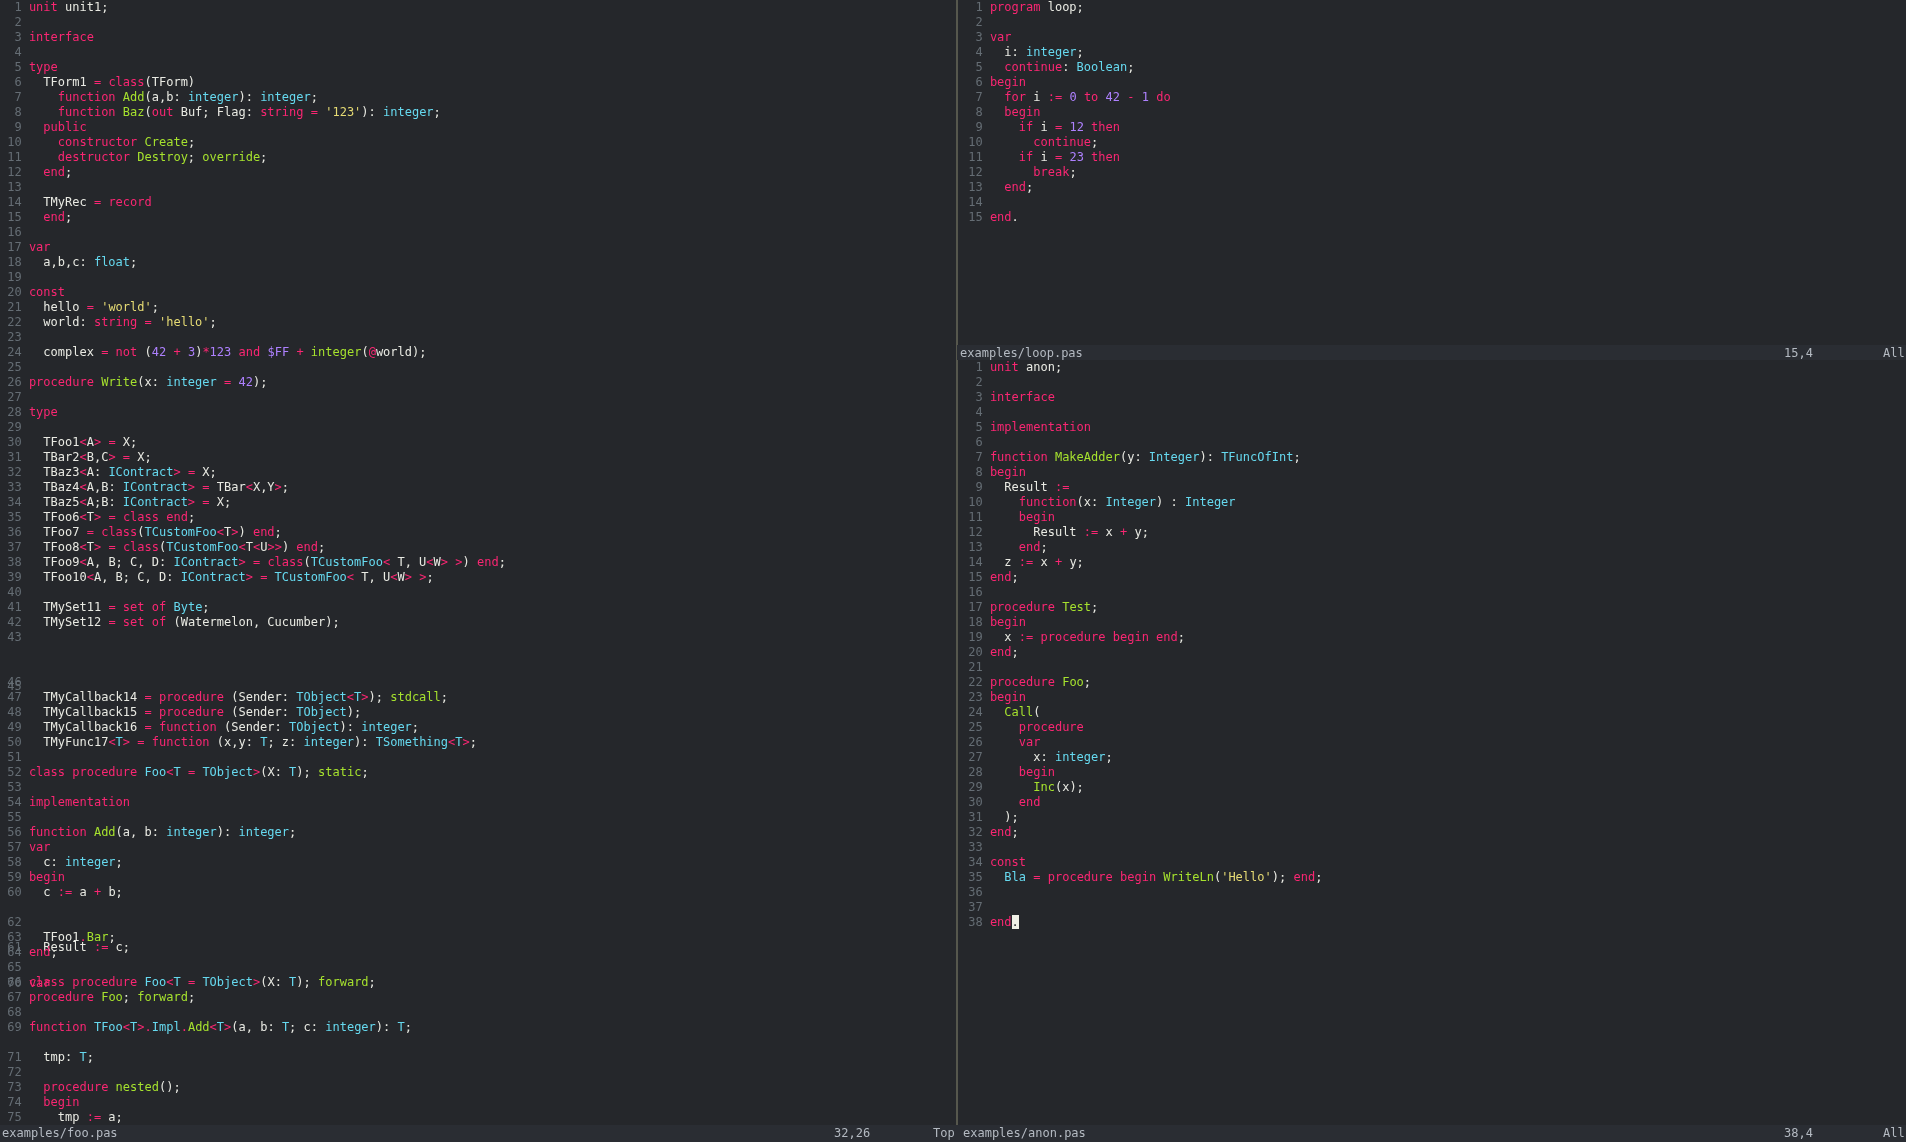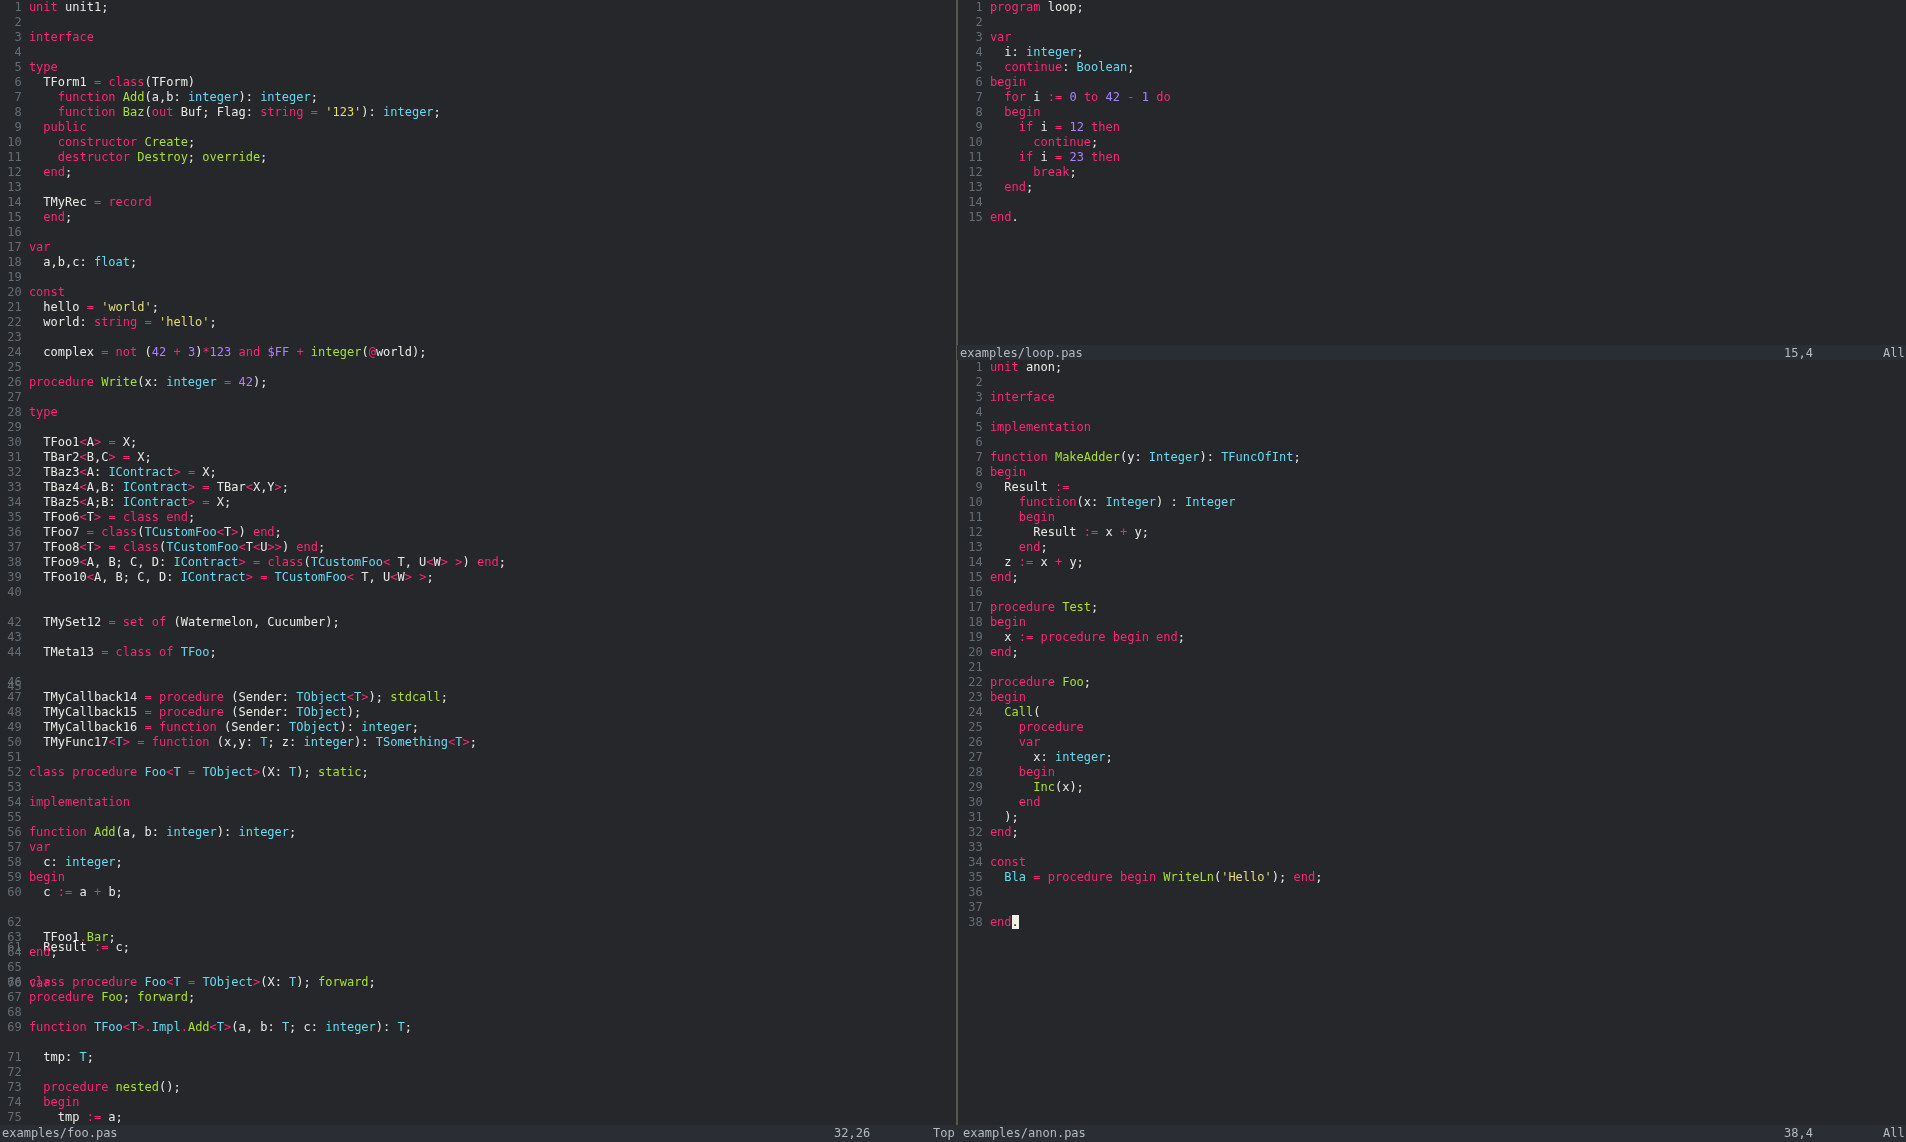--- a/index.html
+++ b/index.html
@@ -72,23 +72,23 @@
       <div class="row" style="top: 450px; width: 100%;"><span class="ln">31</span><span class="code"><span class="tok-p">  TBar2</span><span class="tok-o">&lt;</span><span class="tok-p">B,C</span><span class="tok-o">&gt;</span><span class="tok-p"> </span><span class="tok-o">=</span><span class="tok-p"> X;</span></span></div>
       <div class="row" style="top: 465px; width: 100%;"><span class="ln">32</span><span class="code"><span class="tok-p">  TBaz3</span><span class="tok-o">&lt;</span><span class="tok-p">A: </span><span class="tok-t">IContract</span><span class="tok-o">&gt;</span><span class="tok-p"> </span><span class="tok-o">=</span><span class="tok-p"> X;</span></span></div>
       <div class="row" style="top: 480px; width: 100%;"><span class="ln">33</span><span class="code"><span class="tok-p">  TBaz4</span><span class="tok-o">&lt;</span><span class="tok-p">A,B: </span><span class="tok-t">IContract</span><span class="tok-o">&gt;</span><span class="tok-p"> </span><span class="tok-o">=</span><span class="tok-p"> TBar</span><span class="tok-o">&lt;</span><span class="tok-p">X,Y</span><span class="tok-o">&gt;</span><span class="tok-p">;</span></span></div>
       <div class="row" style="top: 495px; width: 100%;"><span class="ln">34</span><span class="code"><span class="tok-p">  TBaz5</span><span class="tok-o">&lt;</span><span class="tok-p">A;B: </span><span class="tok-t">IContract</span><span class="tok-o">&gt;</span><span class="tok-p"> </span><span class="tok-o">=</span><span class="tok-p"> X;</span></span></div>
       <div class="row" style="top: 510px; width: 100%;"><span class="ln">35</span><span class="code"><span class="tok-p">  TFoo6</span><span class="tok-o">&lt;</span><span class="tok-p">T</span><span class="tok-o">&gt;</span><span class="tok-p"> </span><span class="tok-o">=</span><span class="tok-p"> </span><span class="tok-k">class</span><span class="tok-p"> </span><span class="tok-k">end</span><span class="tok-p">;</span></span></div>
       <div class="row" style="top: 525px; width: 100%;"><span class="ln">36</span><span class="code"><span class="tok-p">  TFoo7 </span><span class="tok-o">=</span><span class="tok-p"> </span><span class="tok-k">class</span><span class="tok-p">(</span><span class="tok-t">TCustomFoo</span><span class="tok-o">&lt;</span><span class="tok-p">T</span><span class="tok-o">&gt;</span><span class="tok-p">) </span><span class="tok-k">end</span><span class="tok-p">;</span></span></div>
       <div class="row" style="top: 540px; width: 100%;"><span class="ln">37</span><span class="code"><span class="tok-p">  TFoo8</span><span class="tok-o">&lt;</span><span class="tok-p">T</span><span class="tok-o">&gt;</span><span class="tok-p"> </span><span class="tok-o">=</span><span class="tok-p"> </span><span class="tok-k">class</span><span class="tok-p">(</span><span class="tok-t">TCustomFoo</span><span class="tok-o">&lt;</span><span class="tok-p">T</span><span class="tok-o">&lt;</span><span class="tok-p">U</span><span class="tok-o">&gt;&gt;</span><span class="tok-p">) </span><span class="tok-k">end</span><span class="tok-p">;</span></span></div>
       <div class="row" style="top: 555px; width: 100%;"><span class="ln">38</span><span class="code"><span class="tok-p">  TFoo9</span><span class="tok-o">&lt;</span><span class="tok-p">A, B; C, D: </span><span class="tok-t">IContract</span><span class="tok-o">&gt;</span><span class="tok-p"> </span><span class="tok-o">=</span><span class="tok-p"> </span><span class="tok-k">class</span><span class="tok-p">(</span><span class="tok-t">TCustomFoo</span><span class="tok-o">&lt;</span><span class="tok-p"> T, U</span><span class="tok-o">&lt;</span><span class="tok-p">W</span><span class="tok-o">&gt;</span><span class="tok-p"> </span><span class="tok-o">&gt;</span><span class="tok-p">) </span><span class="tok-k">end</span><span class="tok-p">;</span></span></div>
       <div class="row" style="top: 570px; width: 100%;"><span class="ln">39</span><span class="code"><span class="tok-p">  TFoo10</span><span class="tok-o">&lt;</span><span class="tok-p">A, B; C, D: </span><span class="tok-t">IContract</span><span class="tok-o">&gt;</span><span class="tok-p"> </span><span class="tok-o">=</span><span class="tok-p"> </span><span class="tok-t">TCustomFoo</span><span class="tok-o">&lt;</span><span class="tok-p"> T, U</span><span class="tok-o">&lt;</span><span class="tok-p">W</span><span class="tok-o">&gt;</span><span class="tok-p"> </span><span class="tok-o">&gt;</span><span class="tok-p">;</span></span></div>
       <div class="row" style="top: 585px; width: 100%;"><span class="ln">40</span><span class="code"></span></div>
+      <div class="row" style="top: 600px; width: 100%;"><span class="ln">41</span><span class="code"><span class="tok-p">  TMySet11 </span><span class="tok-o">=</span><span class="tok-p"> </span><span class="tok-k">set</span><span class="tok-p"> </span><span class="tok-k">of</span><span class="tok-p"> </span><span class="tok-t">Byte</span><span class="tok-p">;</span></span></div>
       <div class="row" style="top: 615px; width: 100%;"><span class="ln">42</span><span class="code"><span class="tok-p">  TMySet12 </span><span class="tok-o">=</span><span class="tok-p"> </span><span class="tok-k">set</span><span class="tok-p"> </span><span class="tok-k">of</span><span class="tok-p"> (Watermelon, Cucumber);</span></span></div>
       <div class="row" style="top: 630px; width: 100%;"><span class="ln">43</span><span class="code"></span></div>
-      <div class="row" style="top: 645px; width: 100%;"><span class="ln">44</span><span class="code"><span class="tok-p">  TMeta13 </span><span class="tok-o">=</span><span class="tok-p"> </span><span class="tok-k">class</span><span class="tok-p"> </span><span class="tok-k">of</span><span class="tok-p"> </span><span class="tok-t">TFoo</span><span class="tok-p">;</span></span></div>
       <div class="row" style="top: 679px; width: 100%;"><span class="ln">45</span><span class="code"></span></div>
       <div class="row" style="top: 675px; width: 100%;"><span class="ln">46</span><span class="code"></span></div>
       <div class="row" style="top: 690px; width: 100%;"><span class="ln">47</span><span class="code"><span class="tok-p">  TMyCallback14 </span><span class="tok-o">=</span><span class="tok-p"> </span><span class="tok-k">procedure</span><span class="tok-p"> (Sender: </span><span class="tok-t">TObject</span><span class="tok-o">&lt;</span><span class="tok-t">T</span><span class="tok-o">&gt;</span><span class="tok-p">); </span><span class="tok-f">stdcall</span><span class="tok-p">;</span></span></div>
       <div class="row" style="top: 705px; width: 100%;"><span class="ln">48</span><span class="code"><span class="tok-p">  TMyCallback15 </span><span class="tok-o">=</span><span class="tok-p"> </span><span class="tok-k">procedure</span><span class="tok-p"> (Sender: </span><span class="tok-t">TObject</span><span class="tok-p">);</span></span></div>
       <div class="row" style="top: 720px; width: 100%;"><span class="ln">49</span><span class="code"><span class="tok-p">  TMyCallback16 </span><span class="tok-o">=</span><span class="tok-p"> </span><span class="tok-k">function</span><span class="tok-p"> (Sender: </span><span class="tok-t">TObject</span><span class="tok-p">): </span><span class="tok-t">integer</span><span class="tok-p">;</span></span></div>
       <div class="row" style="top: 735px; width: 100%;"><span class="ln">50</span><span class="code"><span class="tok-p">  TMyFunc17</span><span class="tok-o">&lt;</span><span class="tok-t">T</span><span class="tok-o">&gt;</span><span class="tok-p"> </span><span class="tok-o">=</span><span class="tok-p"> </span><span class="tok-k">function</span><span class="tok-p"> (x,y: </span><span class="tok-t">T</span><span class="tok-p">; z: </span><span class="tok-t">integer</span><span class="tok-p">): </span><span class="tok-t">TSomething</span><span class="tok-o">&lt;</span><span class="tok-t">T</span><span class="tok-o">&gt;</span><span class="tok-p">;</span></span></div>
       <div class="row" style="top: 750px; width: 100%;"><span class="ln">51</span><span class="code"></span></div>
       <div class="row" style="top: 765px; width: 100%;"><span class="ln">52</span><span class="code"><span class="tok-k">class</span><span class="tok-p"> </span><span class="tok-k">procedure</span><span class="tok-p"> </span><span class="tok-t">Foo</span><span class="tok-o">&lt;</span><span class="tok-t">T</span><span class="tok-p"> </span><span class="tok-o">=</span><span class="tok-p"> </span><span class="tok-t">TObject</span><span class="tok-o">&gt;</span><span class="tok-p">(X: </span><span class="tok-t">T</span><span class="tok-p">); </span><span class="tok-f">static</span><span class="tok-p">;</span></span></div>
       <div class="row" style="top: 780px; width: 100%;"><span class="ln">53</span><span class="code"></span></div>
       <div class="row" style="top: 795px; width: 100%;"><span class="ln">54</span><span class="code"><span class="tok-k">implementation</span></span></div>

